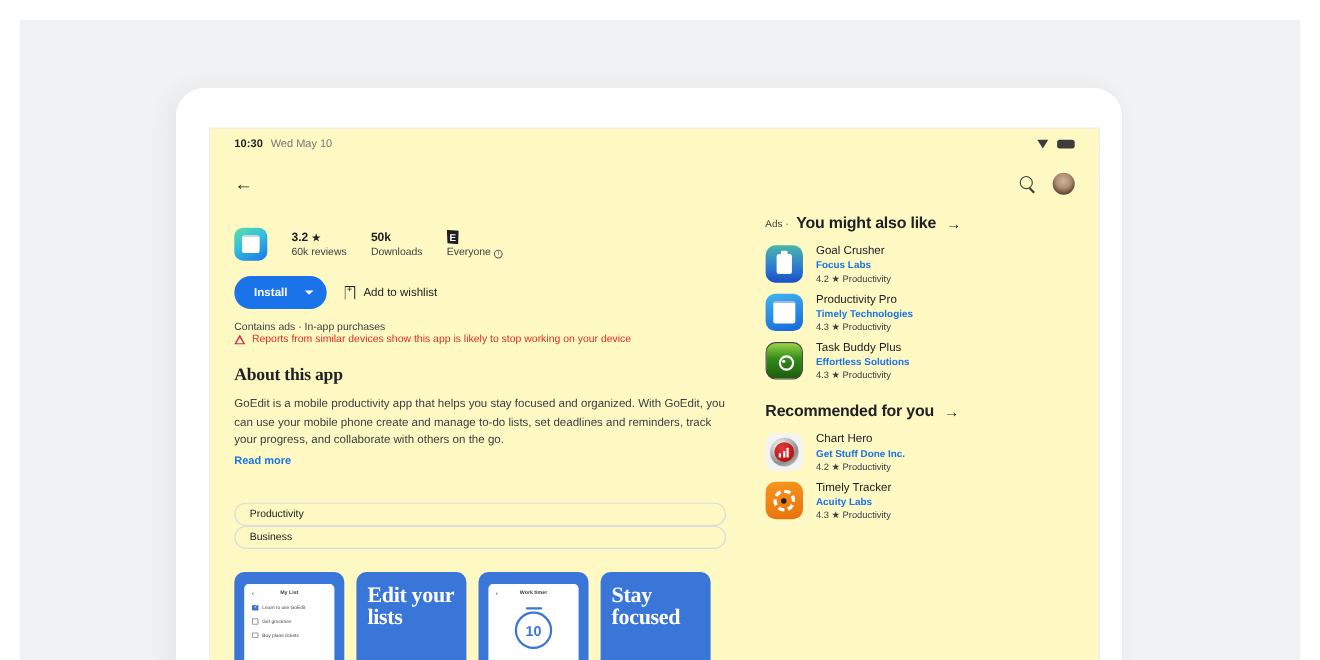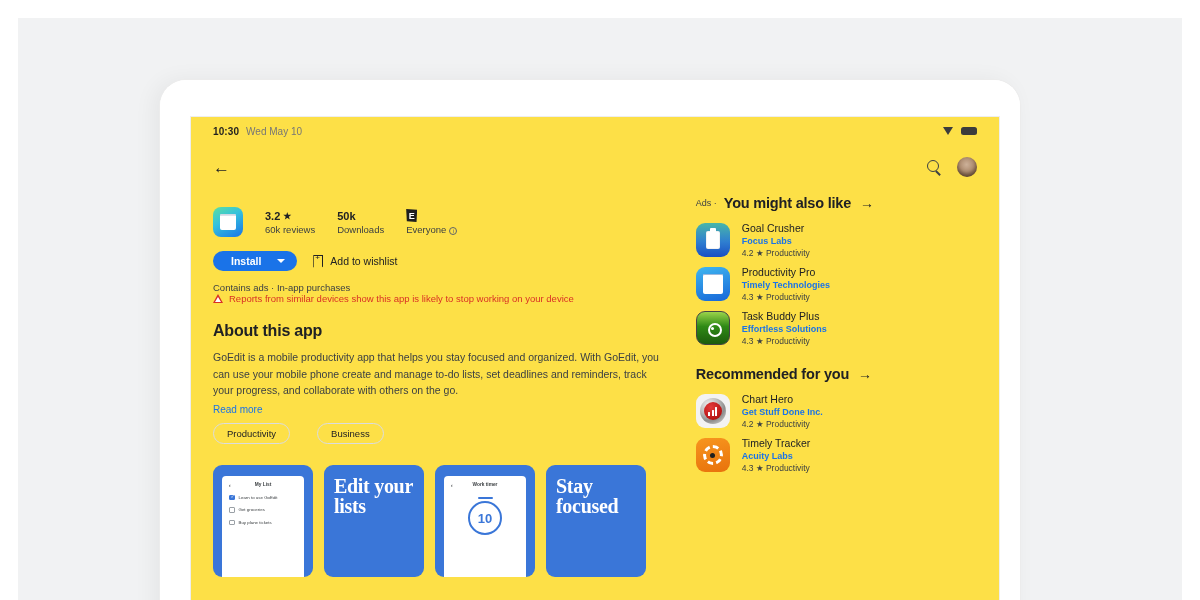--- a/index.html
+++ b/index.html
@@ -34,21 +34,21 @@
   }
   #camera-ghost {
     position:absolute; left:566px; top:92px; width:5px;height:5px;border-radius:50%;
     background:#ededed;
   }
 
   
   #screen {
     position: absolute; left: 190px; top: 116px;
     width: 810px; height: 484px;
-    background: #fde047;
+    background: #fef9c3;
     border-left: 1px solid #eeeeee;
     border-top: 1px solid #eeeeee;
     border-right: 1px solid #eeeeee;
     overflow: hidden;
   }
 
   
   #statusbar {
     height: 28px; display: flex; align-items: center;
     padding: 0 22px; font-size: 10px;
@@ -117,21 +117,21 @@
     clip-path: polygon(0 0, 100% 6%, 94% 100%, 6% 94%);
   }
   .info-ico {
     display:inline-block;width:8px;height:8px;border:1px solid #5f6368;border-radius:50%;
     font-size:6px;line-height:7px;text-align:center;color:#5f6368;margin-left:3px;
   }
 
   .action-row { display:flex; align-items:center; margin-top:14px; gap:16px; }
   .install-btn {
     background:#1a73e8; color:#fff; border:none; border-radius:18px;
-    height:20px; padding:0 12px 0 18px; font-size:10.5px; font-weight:600;
+    height:30px; padding:0 12px 0 18px; font-size:10.5px; font-weight:600;
     display:flex;align-items:center;gap:16px; cursor:pointer;
     font-family:"Liberation Sans",sans-serif;
   }
   .caret { width:0;height:0;border-left:4px solid transparent;border-right:4px solid transparent;border-top:4.5px solid #fff; }
   .wishlist { display:flex;align-items:flex-start;gap:7px;font-size:10.5px;color:#202124;cursor:pointer; }
   .bookmark-ico {
     width:10px;height:13px;border:1.5px solid #202124;position:relative;
     clip-path: polygon(0 0, 100% 0, 100% 100%, 50% 74%, 0 100%);
   }
   .bookmark-ico::after{ content:"+"; position:absolute; left:1px; top:-3px; font-size:8px; color:#202124; }
@@ -142,25 +142,25 @@
   .warn-tri::before{
     content:"";position:absolute;left:-5px;top:0;width:0;height:0;
     border-left:5px solid transparent;border-right:5px solid transparent;border-bottom:9px solid #d93025;
   }
   .warn-tri::after{
     content:"";position:absolute;left:-3.2px;top:2.6px;width:0;height:0;
     border-left:3.2px solid transparent;border-right:3.2px solid transparent;border-bottom:5.8px solid #fff;
   }
   .warn-text { font-size:9.5px; color:#d93025; }
 
-  .section-title { font-size:16px; font-weight:600; color:#202124; margin-top:18px; letter-spacing:-0.2px; }
+  .section-title { font-size:16px; font-weight:600; color:#202124; margin-top:18px; letter-spacing:-0.2px;font-family:Liberation Serif, serif; }
   .desc { font-size:10.5px; color:#3c4043; line-height:1.58; margin-top:9px; }
-  .read-more { font-size:10px; color:#1a73e8; font-weight:400; margin-top:5px; cursor:pointer; }
-
-  .chips { display:flex; gap:27px; margin-top:8px; }
+  .read-more { font-size:10px; color:#1a73e8; font-weight:700; margin-top:5px; cursor:pointer; }
+
+  .chips { display:flex; gap:0; margin-top:32px;flex-direction:column; }
   .chip {
     border:1px solid #dadce0; border-radius:13px; height:21px;
     padding:0 13px; font-size:9.5px; color:#202124;
     display:flex;align-items:center; cursor:pointer;
   }
 
   .shots { display:flex; gap:11px; margin-top:21px; }
   .shot { width:100px; height:112px; border-radius:9px; background:#3a76d8; overflow:hidden; position:relative; flex:none; }
   .shot-inner {
     position:absolute; left:9px; top:11px; right:9px; bottom:-10px;

